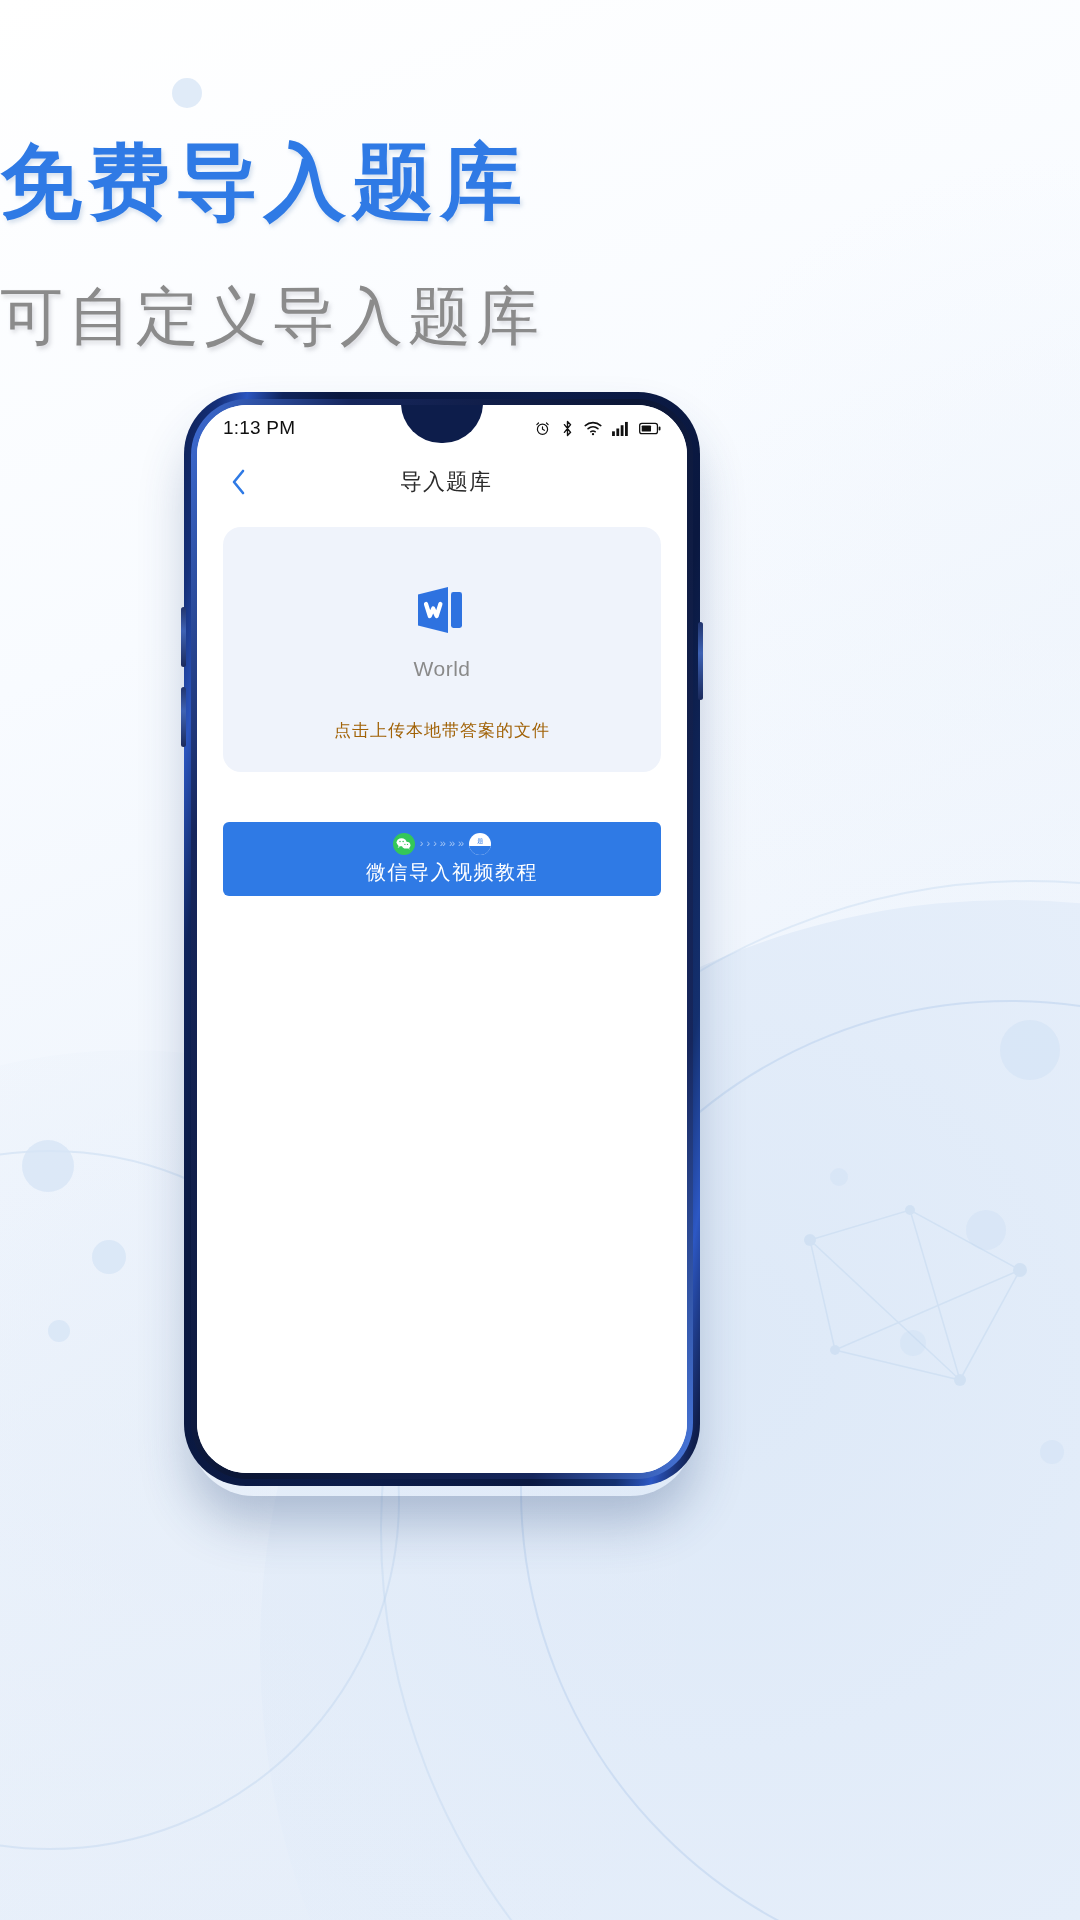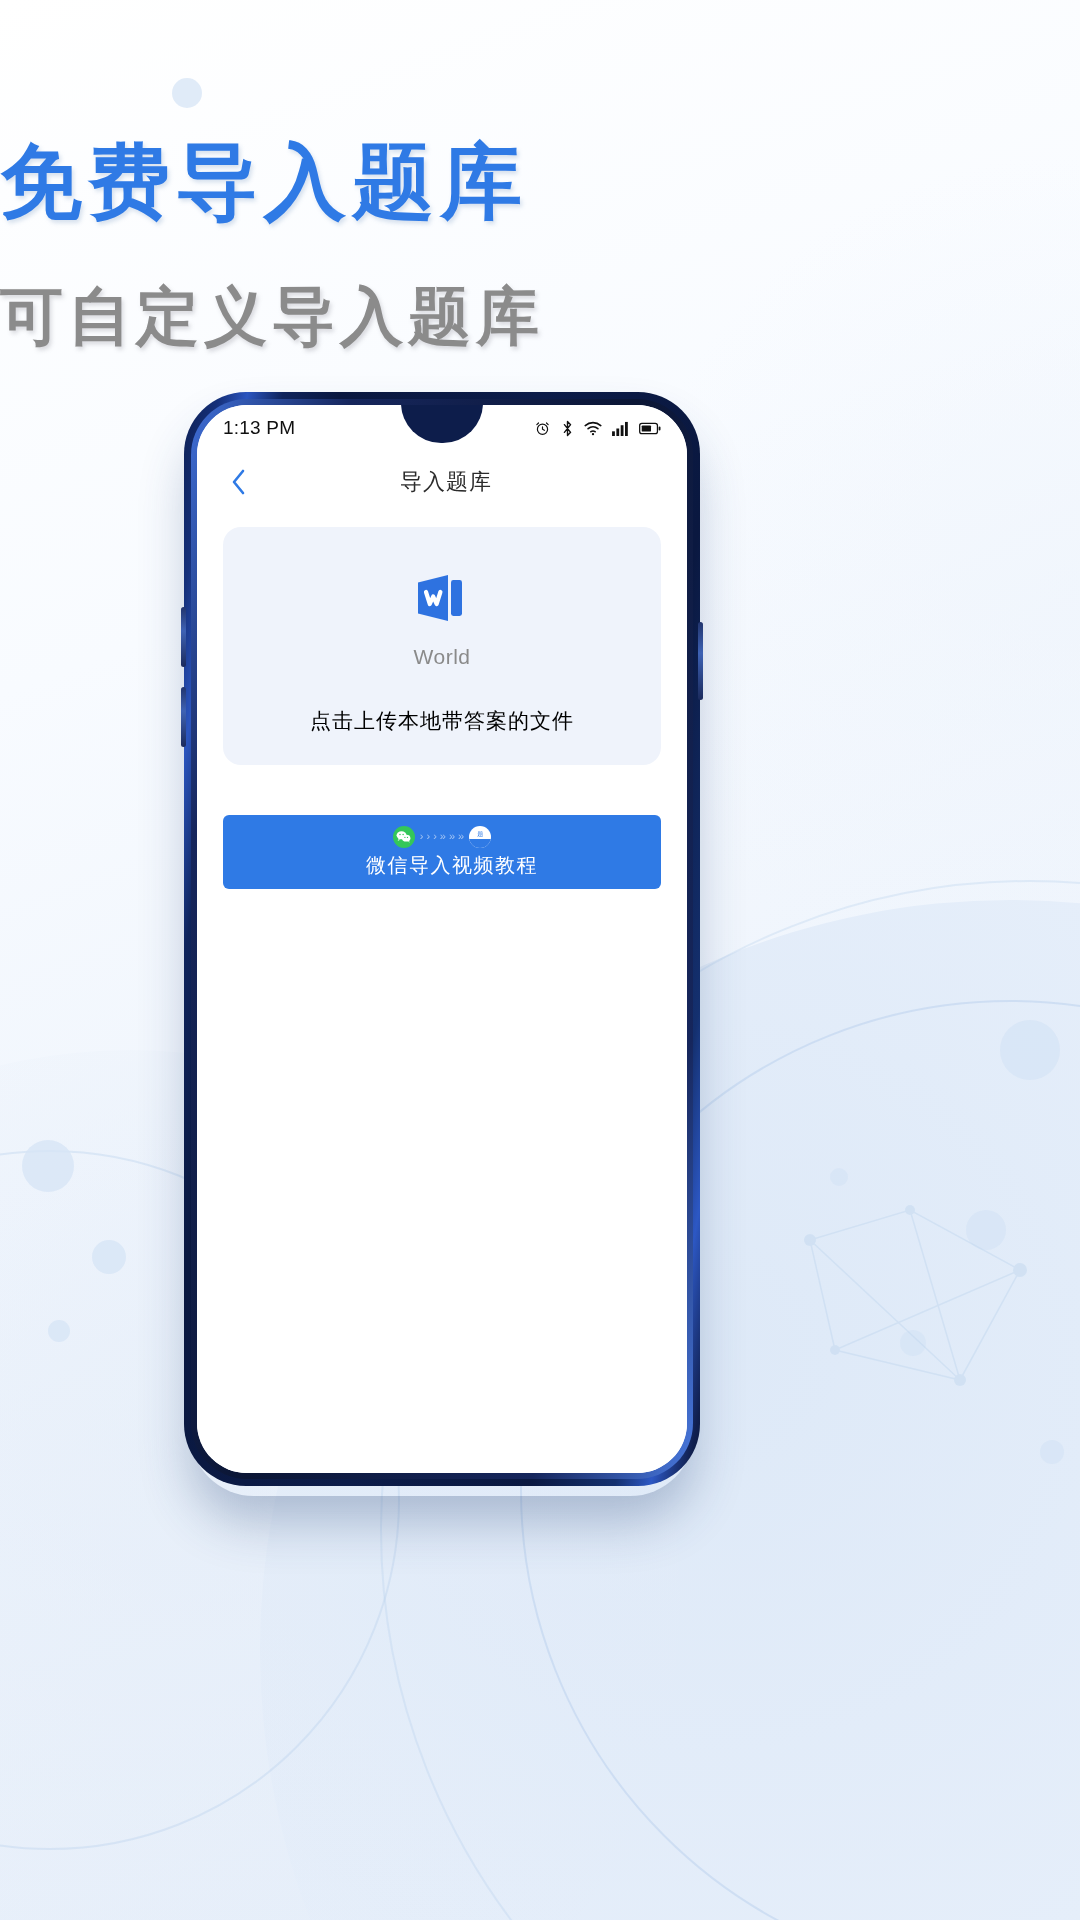--- a/index.html
+++ b/index.html
@@ -81,21 +81,20 @@
     line-height: 1.05;
     text-shadow: 2px 3px 4px rgba(120,150,190,.28);
   }
   .title-sub {
     font-family: "Liberation Serif", serif;
     font-size: 63px;
     letter-spacing: 5px;
     color: #8b8b8b;
     margin-top: 48px;
     text-shadow: 2px 3px 4px rgba(140,140,150,.30);
-    font-weight: bold;
   }
 
   
   .phone-wrap {
     position: absolute;
     left: 184px;
     top: 392px;
     width: 516px;
     height: 1094px;
     z-index: 6;
@@ -209,21 +208,21 @@
   
   .page {
     background: #ffffff;
     padding: 14px 26px 0 26px;
     height: calc(100% - 108px);
   }
 
   .card {
     background: #eff3fb;
     border-radius: 18px;
-    padding: 40px 18px 30px 18px;
+    padding: 52px 18px 30px 18px;
   }
   .file-row {
     display: flex;
     justify-content: space-around;
     align-items: flex-end;
   }
   .file-item {
     display: flex;
     flex-direction: column;
     align-items: center;
@@ -232,22 +231,22 @@
   .file-icon { height: 62px; display: flex; align-items: center; justify-content: center; }
   .file-label {
     margin-top: 16px;
     font-size: 21px;
     color: #8a8a8a;
     letter-spacing: .5px;
   }
   .upload-link {
     margin-top: 38px;
     text-align: center;
-    font-size: 21px;
-    color: #000000;
+    font-size: 17px;
+    color: #a16207;
     letter-spacing: 1px;
   }
 
   .cta {
     margin-top: 50px;
     height: 74px;
     background: #2f7ae5;
     border-radius: 6px;
     display: flex;
     flex-direction: column;

